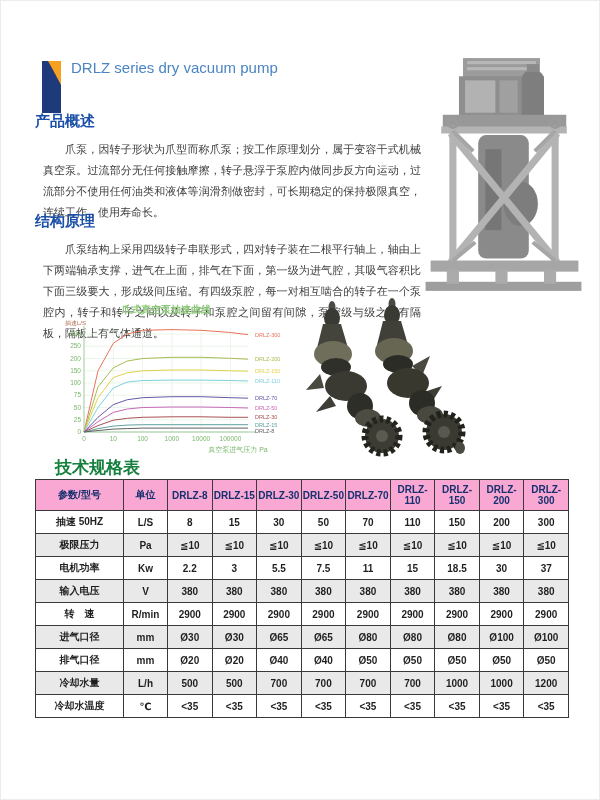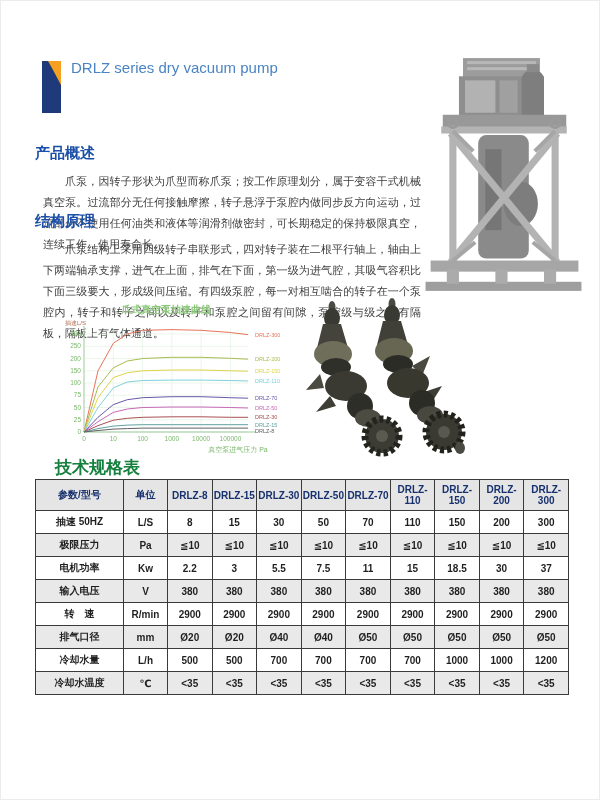--- a/index.html
+++ b/index.html
@@ -11,34 +11,34 @@
   
   .header{position:absolute;left:42px;top:58px;}
   .logo{position:absolute;left:0;top:3px;width:19px;height:52px;}
   .header-text{margin-left:29px;}
   .title-cn{font-size:22px;font-weight:bold;color:#1c57a8;letter-spacing:1px;line-height:26px;white-space:nowrap;}
   .title-en{font-size:15px;color:#4a84c4;line-height:20px;white-space:nowrap;}
   
   .pump-photo{position:absolute;left:422px;top:52px;width:163px;height:248px;}
   
   .section{position:absolute;left:35px;width:394px;}
-  .sec-overview{top:144px;}
+  .sec-overview{top:112px;}
   .sec-principle{top:212px;}
   .sec-heading{color:#1b4fa8;font-size:15px;font-weight:bold;margin:0 0 5px 0;}
   .sec-body{font-size:11px;color:#3c3c3c;line-height:21px;text-align:justify;text-indent:2em;margin:8px;}
   
   .chart-wrap{position:absolute;left:52px;top:300px;width:240px;height:158px;}
   
   .rotor-photo{position:absolute;left:286px;top:296px;width:196px;height:162px;}
   
   .spec-heading{position:absolute;left:55px;top:456px;color:#15803d;font-size:17px;font-weight:bold;}
   .table-wrap{position:absolute;left:35px;top:479px;width:534px;}
   table{border-collapse:collapse;width:100%;table-layout:fixed;}
   th,td{border:1px solid #3a3a3a;text-align:center;font-size:10px;padding:4px 0;overflow:hidden;}
-  th{background:#e5e5e5;color:#17306e;font-weight:bold;}
+  th{background:#f9a8d4;color:#17306e;font-weight:bold;}
   td{font-weight:bold;color:#1f1f1f;background:#ffffff;}
   tbody tr:nth-child(even) td{background:#e9e9e9;}
   col.c-label{width:88px;} col.c-unit{width:44px;}
 </style>
 </head>
 <body>
 
 <div class="header">
   <svg class="logo" viewBox="0 0 19 52" aria-hidden="true">
     <rect x="0" y="0" width="19" height="52" fill="#1e3a7a"></rect>
@@ -265,20 +265,33 @@
           <td>2900</td>
           <td>2900</td>
           <td>2900</td>
           <td>2900</td>
           <td>2900</td>
           <td>2900</td>
           <td>2900</td>
           <td>2900</td>
         </tr>
         <tr>
+          <td>进气口径</td>
+          <td>mm</td>
+          <td>Ø30</td>
+          <td>Ø30</td>
+          <td>Ø65</td>
+          <td>Ø65</td>
+          <td>Ø80</td>
+          <td>Ø80</td>
+          <td>Ø80</td>
+          <td>Ø100</td>
+          <td>Ø100</td>
+        </tr>
+        <tr>
           <td>排气口径</td>
           <td>mm</td>
           <td>Ø20</td>
           <td>Ø20</td>
           <td>Ø40</td>
           <td>Ø40</td>
           <td>Ø50</td>
           <td>Ø50</td>
           <td>Ø50</td>
           <td>Ø50</td>

